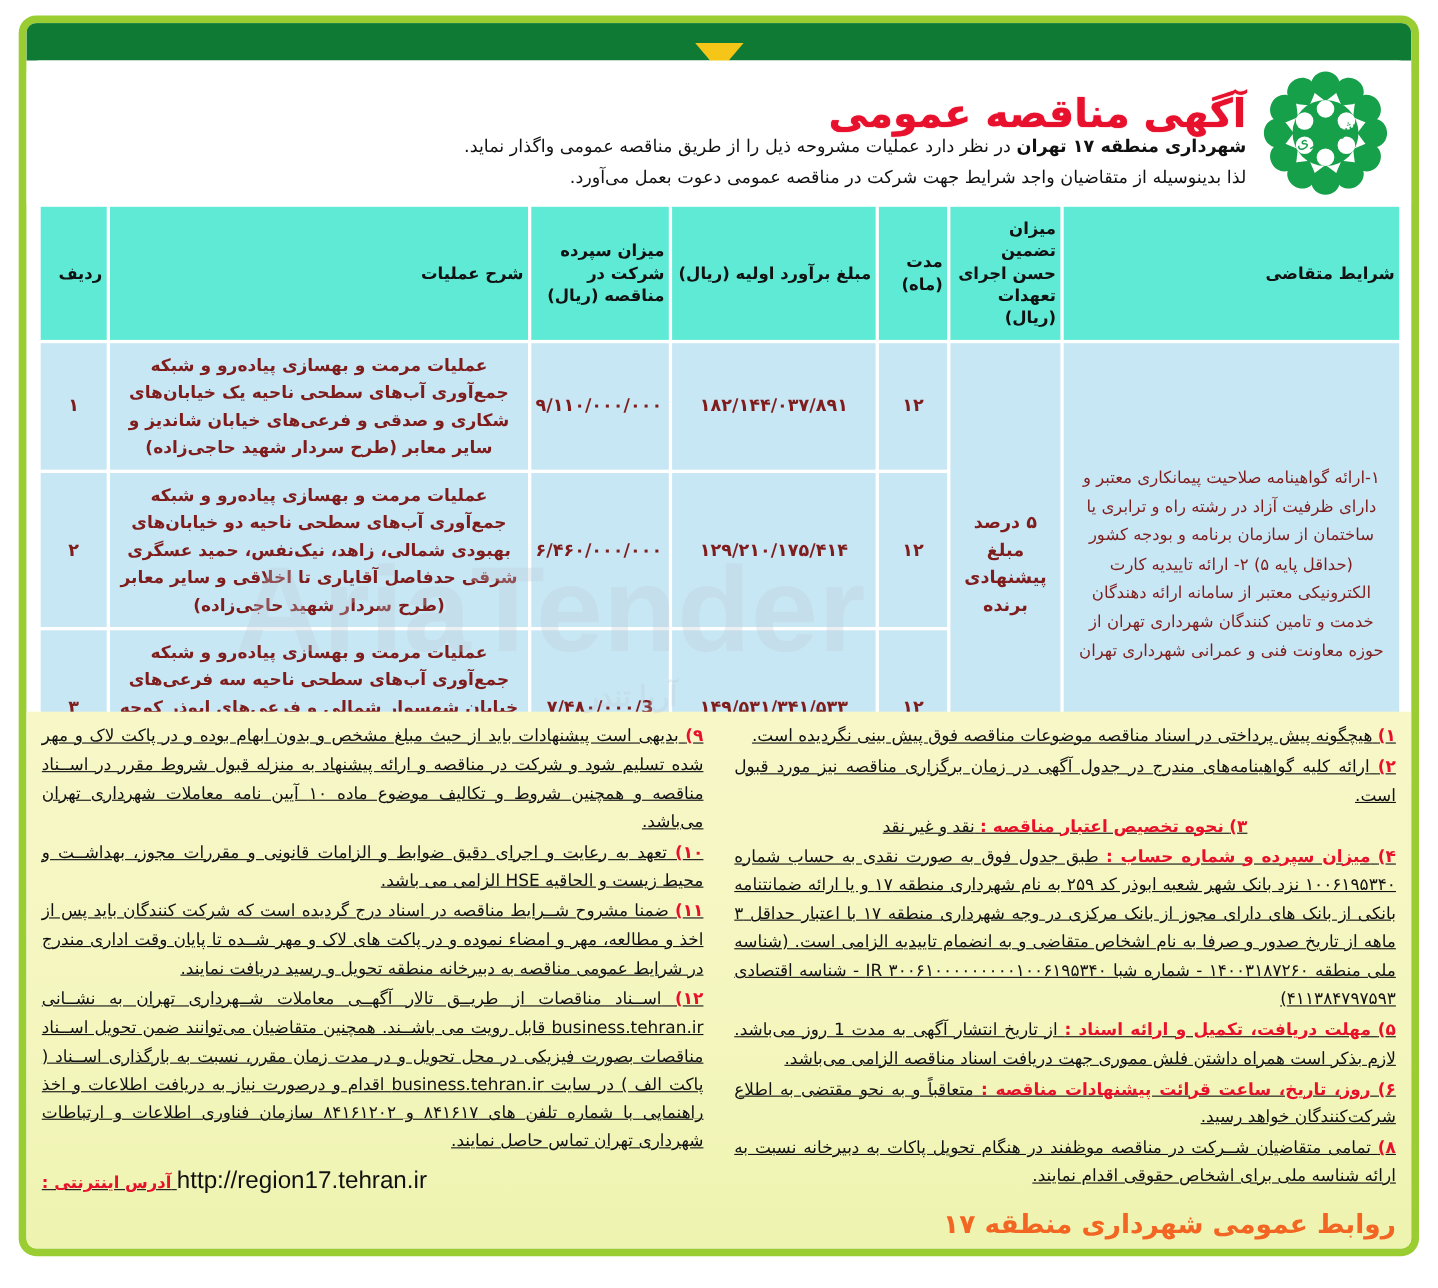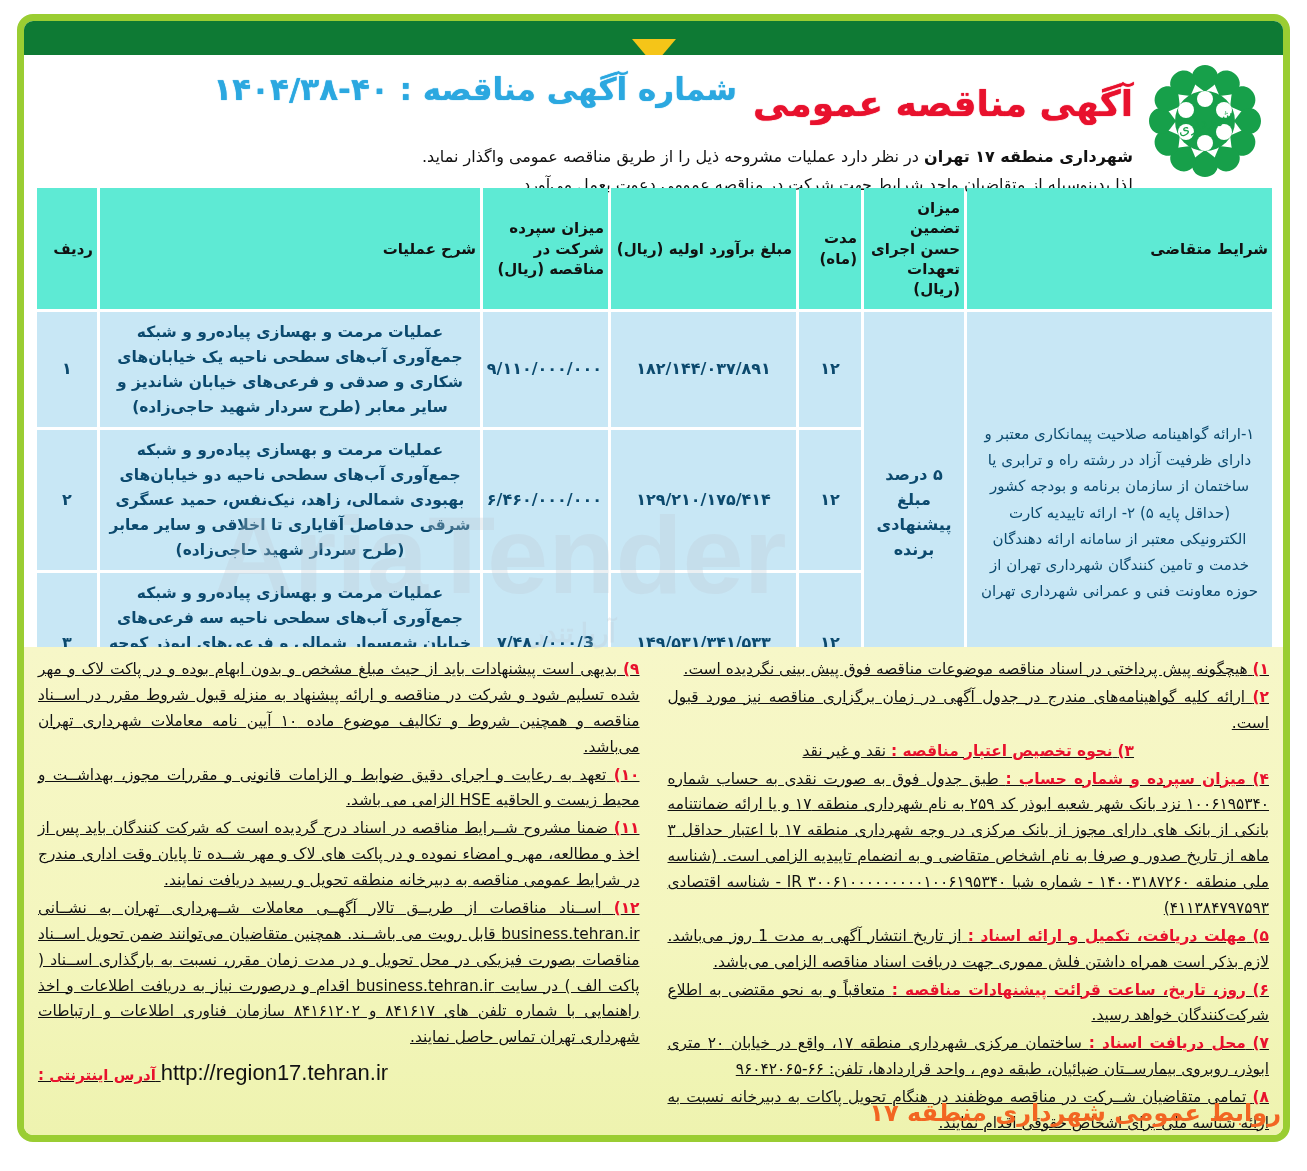--- a/index.html
+++ b/index.html
@@ -41,34 +41,34 @@
   .t-red{
     color:#E8112D;font-weight:bold;font-size:36px;letter-spacing:-1px;
     white-space:nowrap;text-shadow:0 0 1px #E8112D;margin-top:28px;
   }
   .t-blue{
     color:#2BA8E0;font-weight:bold;font-size:31px;white-space:nowrap;
     text-shadow:0 0 1px #2BA8E0;
   }
   .sub1,.sub2{
     position:absolute;right:150px;left:80px;text-align:right;direction:rtl;
-    font-size:16px;color:#111;line-height:1.5;margin-top:24px;
+    font-size:16px;color:#111;line-height:1.5;
   }
   .sub1{top:66px;}
   .sub2{top:94px;}
   .sub1 b{font-weight:bold;}
   
   .tbl-wrap{position:absolute;left:22px;top:164px;width:1229px;}
   table{border-collapse:separate;border-spacing:3px;width:100%;table-layout:fixed;direction:rtl;}
   th{
     background:#5eead4;color:#111;font-weight:bold;font-size:15px;
     padding:10px 4px;text-align:right;vertical-align:middle;line-height:1.35;
   }
   td{
-    background:#C8E7F5;color:#0c4a6e;font-size:15px;text-align:center;
+    background:#C8E7F5;color:#7f1d1d;font-size:15px;text-align:center;
     vertical-align:middle;padding:8px 6px;line-height:1.55;
   }
   td.desc{text-align:center;font-weight:bold;font-size:15.5px;line-height:1.6;}
   td.cond{text-align:center;font-size:15px;line-height:1.75;padding:6px 10px;}
   td.num{font-weight:bold;font-size:16px;}
   td.idx{font-weight:bold;font-size:16px;}
   
   .notes{
     position:absolute;left:0;top:626px;right:0;bottom:0;
     background:linear-gradient(180deg,#F7F7C8 0%,#F4F6BE 60%,#EEF3AF 100%);
@@ -81,21 +81,21 @@
   .col.right{width:50%;}
   .col.left{width:50%;}
   .note{margin:0 0 2px 0;}
   .nnum{color:#E8112D;font-weight:bold;}
   .rh{color:#E8112D;font-weight:bold;}
   .weburl{
     text-align:left;margin-top:4px;font-size:15px;
   }
   .weburl .big{font-size:22px;font-family:"Liberation Sans",sans-serif;direction:ltr;display:inline-block;}
   .footer{
-    position:absolute;right:2px;bottom:8px;color:#F26522;font-weight:bold;font-size:24px;
+    position:absolute;right:14px;bottom:8px;color:#F26522;font-weight:bold;font-size:24px;
     direction:rtl;letter-spacing:0px;
   }
   
   .wm{
     position:absolute;left:190px;top:470px;width:720px;height:230px;
     opacity:.30;pointer-events:none;color:#BFCBD6;font-size:110px;font-weight:bold;
     font-family:"Liberation Sans",sans-serif;direction:ltr;white-space:nowrap;
   }
   .wm small{display:block;font-size:26px;letter-spacing:6px;text-align:center;direction:rtl;}
 </style>
@@ -137,21 +137,20 @@
             <circle cx="60" cy="82" r="8"></circle>
             <circle cx="41" cy="71" r="8"></circle>
             <circle cx="41" cy="49" r="8"></circle>
           </g>
           <text x="60" y="66" font-size="15" fill="#17A04A" text-anchor="middle" font-family="DejaVu Sans, sans-serif" transform="rotate(-18 60 60)">شهرداری</text>
         </svg>
       </div>
 
       <div class="titleline">
         <div class="t-red">آگهی مناقصه عمومی</div>
-        <div class="t-blue">شماره آگهی مناقصه : ۴۰-۱۴۰۴/۳۸</div>
       </div>
 
       <div class="sub1">
         <b>شهرداری منطقه ۱۷ تهران</b><span> در نظر دارد عملیات مشروحه ذیل را از طریق مناقصه عمومی واگذار نماید.</span>
       </div>
       <div class="sub2">لذا بدینوسیله از متقاضیان واجد شرایط جهت شرکت در مناقصه عمومی دعوت بعمل می‌آورد.</div>
     </div>
 
     <div class="tbl-wrap">
       <table>
@@ -230,25 +229,20 @@
           <span class="nnum">۵)</span>
           <span class="rh">مهلت دریافت، تکمیل و ارائه اسناد :</span>
           <span> از تاریخ انتشار آگهی به مدت 1 روز می‌باشد. لازم بذکر است همراه داشتن فلش مموری جهت دریافت اسناد مناقصه الزامی می‌باشد.</span>
         </p>
         <p class="note">
           <span class="nnum">۶)</span>
           <span class="rh">روز، تاریخ، ساعت قرائت پیشنهادات مناقصه :</span>
           <span> متعاقباً و به نحو مقتضی به اطلاع شرکت‌کنندگان خواهد رسید.</span>
         </p>
         <p class="note">
-          <span class="nnum">۷)</span>
-          <span class="rh">محل دریافت اسناد :</span>
-          <span> ساختمان مرکزی شهرداری منطقه ۱۷، واقع در خیابان ۲۰ متری ابوذر، روبروی بیمارســتان ضیائیان، طبقه دوم ، واحد قراردادها، تلفن: ۶۶-۹۶۰۴۲۰۶۵</span>
-        </p>
-        <p class="note">
           <span class="nnum">۸)</span>
           <span>تمامی متقاضیان شــرکت در مناقصه موظفند در هنگام تحویل پاکات به دبیرخانه نسبت به ارائه شناسه ملی برای اشخاص حقوقی اقدام نمایند.</span>
         </p>
       </div>
 
       <div class="col left">
         <p class="note">
           <span class="nnum">۹)</span>
           <span>بدیهی است پیشنهادات باید از حیث مبلغ مشخص و بدون ابهام بوده و در پاکت لاک و مهر شده تسلیم شود و شرکت در مناقصه و ارائه پیشنهاد به منزله قبول شروط مقرر در اســناد مناقصه و همچنین شروط و تکالیف موضوع ماده ۱۰ آیین نامه معاملات شهرداری تهران می‌باشد.</span>
         </p>

